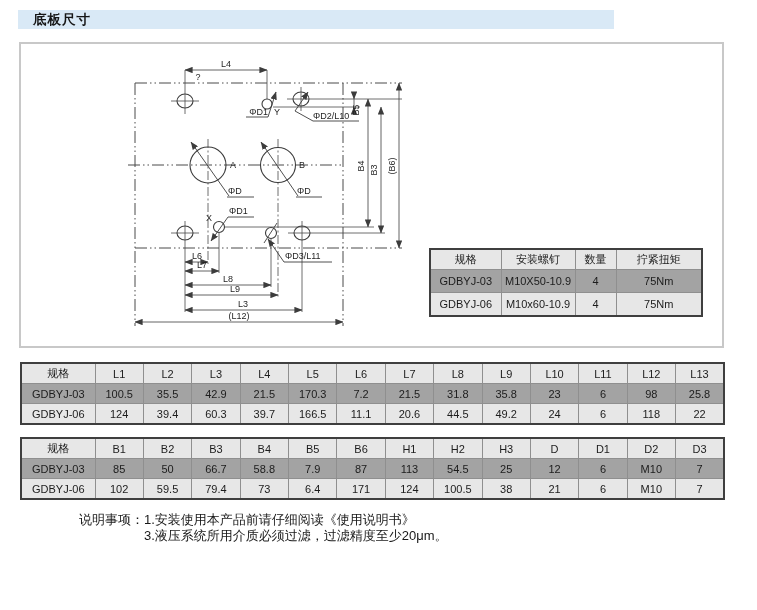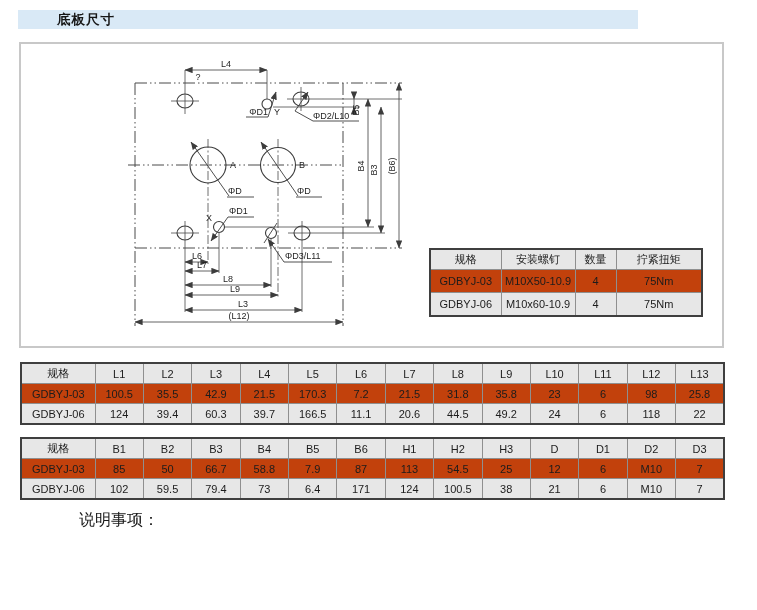--- a/index.html
+++ b/index.html
@@ -3,50 +3,50 @@
 <meta charset="utf-8">
 <style>
   html,body{margin:0;padding:0;background:#ffffff;}
   .page{
     position:relative; width:757px; height:610px; background:#ffffff;
     font-family:"Liberation Sans","DejaVu Sans",sans-serif; color:#1c1c1c;
     overflow:hidden;
   }
   .title-bar{
     position:absolute; left:18px; top:10px; width:596px; height:19px;
-    background:#d9e9f6; display:flex; align-items:center;padding-left:24px;
+    background:#d9e9f6; display:flex; align-items:center;
   }
   .title-bar span{ font-size:13.5px; font-weight:bold; padding-left:15px; color:#161616; letter-spacing:1px;}
   .drawing-box{
     position:absolute; left:19px; top:42px; width:705px; height:306px;
     border:2px solid #c8c8c8; background:#ffffff; box-sizing:border-box;
   }
   .drawing-box svg{ position:absolute; left:0; top:0; }
   svg text{ font-family:"Liberation Sans","DejaVu Sans",sans-serif; fill:#1f1f1f; font-size:9px; }
   svg .rot{ font-size:9px; }
 
-  table.tbl{ border-collapse:collapse; table-layout:fixed; background:#c2410c; }
+  table.tbl{ border-collapse:collapse; table-layout:fixed; background:#a3a3a3; }
   table.tbl th, table.tbl td{
     border:1px solid #8f8f8f; text-align:center; vertical-align:middle;
     font-size:11px; font-weight:normal; color:#1c1c1c; padding:0; overflow:hidden; white-space:nowrap;
   }
   table.tbl{ border:2px solid #3f3f3f; }
   table.tbl tr.shade th, table.tbl tr.shade td{ background:#e7e7e7; }
 
   .screw-table{ position:absolute; left:408px; top:204px; width:272px; }
   .screw-table th{ height:19px; }
   .screw-table td{ height:22px; }
 
   .big-table{ position:absolute; left:20px; width:705px; }
   .big-table th, .big-table td{ height:19px; }
   #tableL{ top:362px; }
   #tableB{ top:437px; }
 
   .notes{
-    position:absolute; left:79px; top:512px; display:flex; font-size:16px; line-height:15.6px; color:#181818;
+    position:absolute; left:79px; top:512px; display:flex; font-size:13px; line-height:15.6px; color:#181818;
   }
   .notes .lbl{ white-space:nowrap; }
   .notes .items div{ white-space:nowrap; }
 </style>
 </head>
 <body>
 
 <div class="page">
 
   <div class="title-bar">
@@ -323,16 +323,18 @@
       <td>6</td>
       <td>M10</td>
       <td>7</td>
     </tr>
   </tbody>
     </table>
 
   <div class="notes">
     <div class="lbl">说明事项：</div>
     <div class="items">
+      <div>1.安装使用本产品前请仔细阅读《使用说明书》</div>
+      <div>3.液压系统所用介质必须过滤，过滤精度至少20μm。</div>
     </div>
   </div>
 
 </div>
 
 </body></html>

